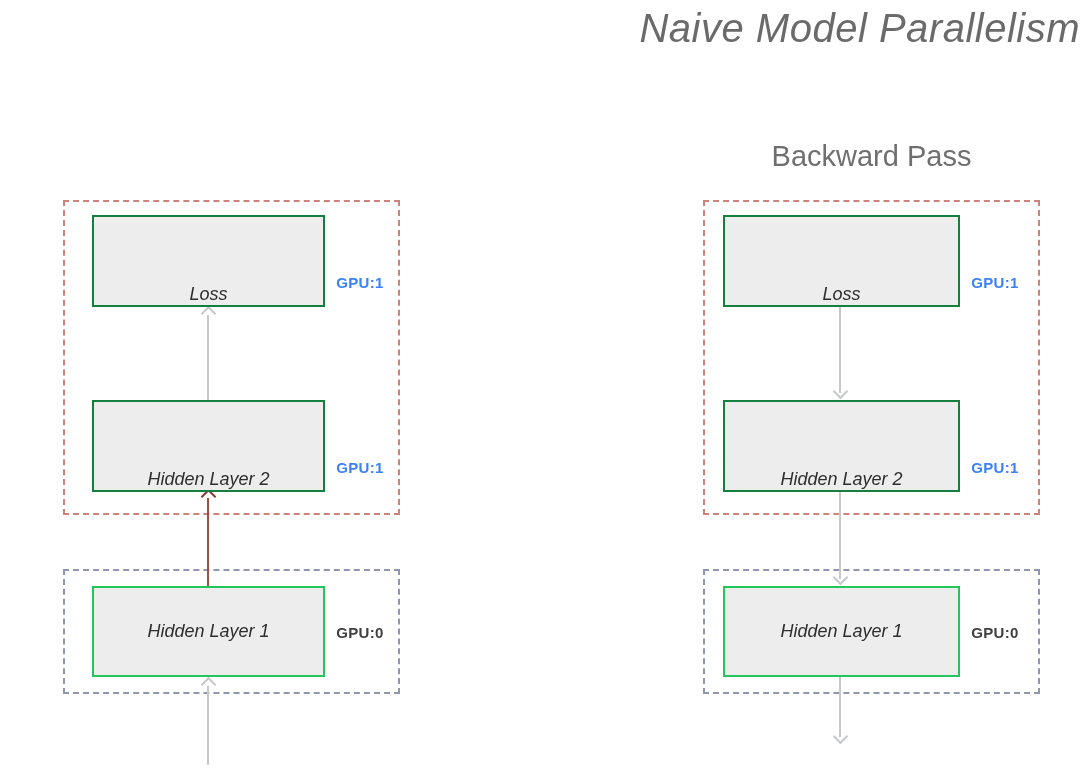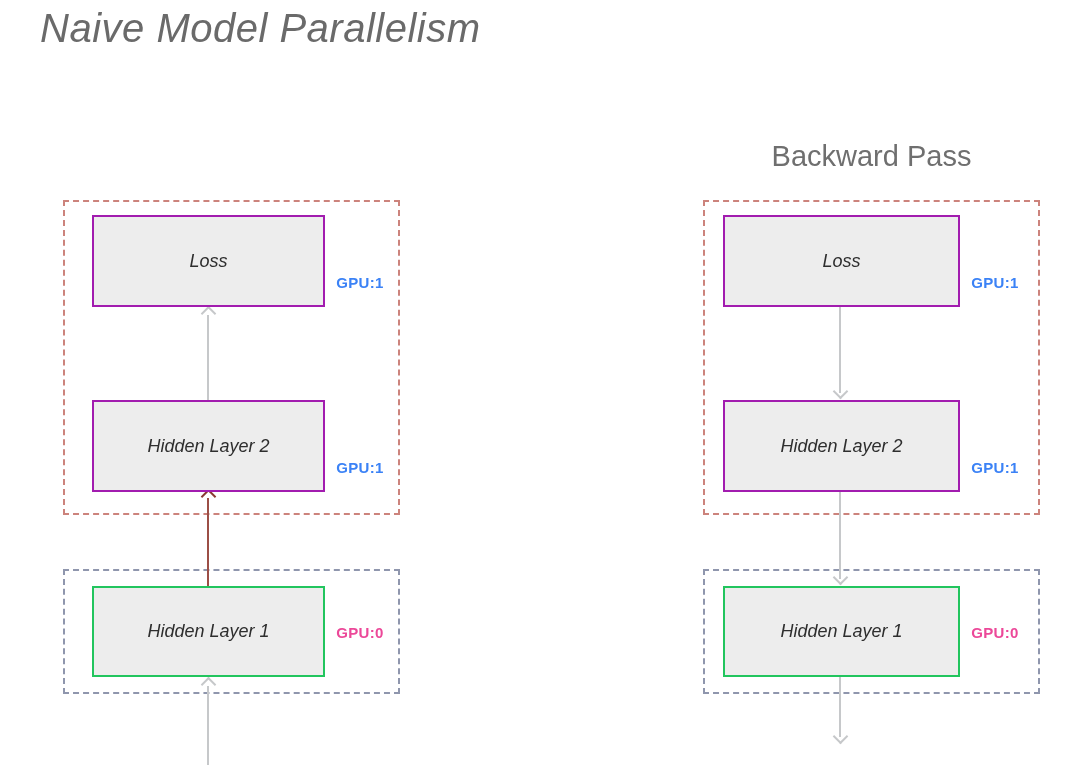--- a/index.html
+++ b/index.html
@@ -6,21 +6,21 @@
   body {
     width: 1080px; height: 770px;
     background: #ffffff;
     font-family: "Liberation Sans", sans-serif;
     position: relative;
     overflow: hidden;
   }
   .diagram-title {
     position: absolute;
     top: 6px; left: 40px; width: 1040px;
-    text-align: left;
+    text-align: right;
     font-size: 40px;
     font-style: italic;
     font-weight: 500;
     color: #6a6a6a;
     letter-spacing: 0.5px;
   }
   .panel {
     position: absolute;
     top: 130px;
     width: 337px;
@@ -50,37 +50,37 @@
     background: #ededed;
     display: flex;
     align-items: center;
     justify-content: center;
     font-style: italic;
     font-size: 18px;
     color: #2e2e2e;
   }
   #forward-panel  .node { left: 29px; width: 233px; }
   #backward-panel .node { left: 20px; width: 237px; }
-  .node-red  { border: 2px solid #a21caf; }
+  .node-red  { border: 2px solid #15803d; align-items: flex-end; }
   .node-blue { border: 2px solid #22c55e; }
   .node-loss { top: 85px;  height: 92px; }
   .node-hl2  { top: 270px; height: 92px; }
   .node-hl1  { top: 456px; height: 91px; }
   .gpu {
     position: absolute;
     width: 80px;
     text-align: center;
     font-weight: bold;
     font-size: 15px;
     letter-spacing: 0.3px;
   }
   #forward-panel  .gpu { left: 257px; }
   #backward-panel .gpu { left: 252px; }
   .gpu-red  { color: #3b82f6; margin-top: 21px; }
-  .gpu-blue { color: #ec4899; }
+  .gpu-blue { color: #404040; }
   .gpu-1 { top: 123px; }
   .gpu-2 { top: 308px; }
   .gpu-3 { top: 494px; }
   .vline {
     position: absolute;
     width: 2px;
     background: #c6c8ca;
   }
   .vline-red { background: #9c4f46; }
   #forward-panel  .vline { left: 144px; }

